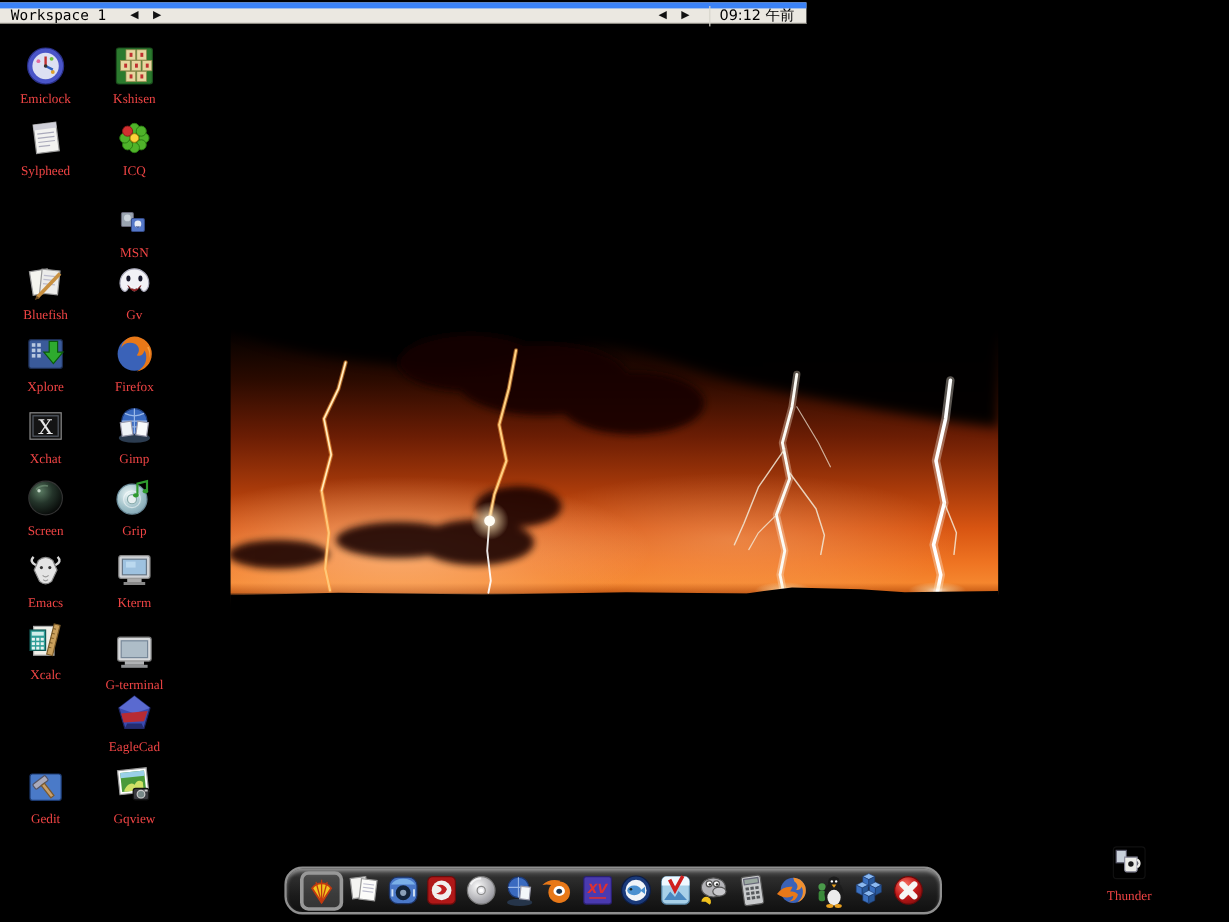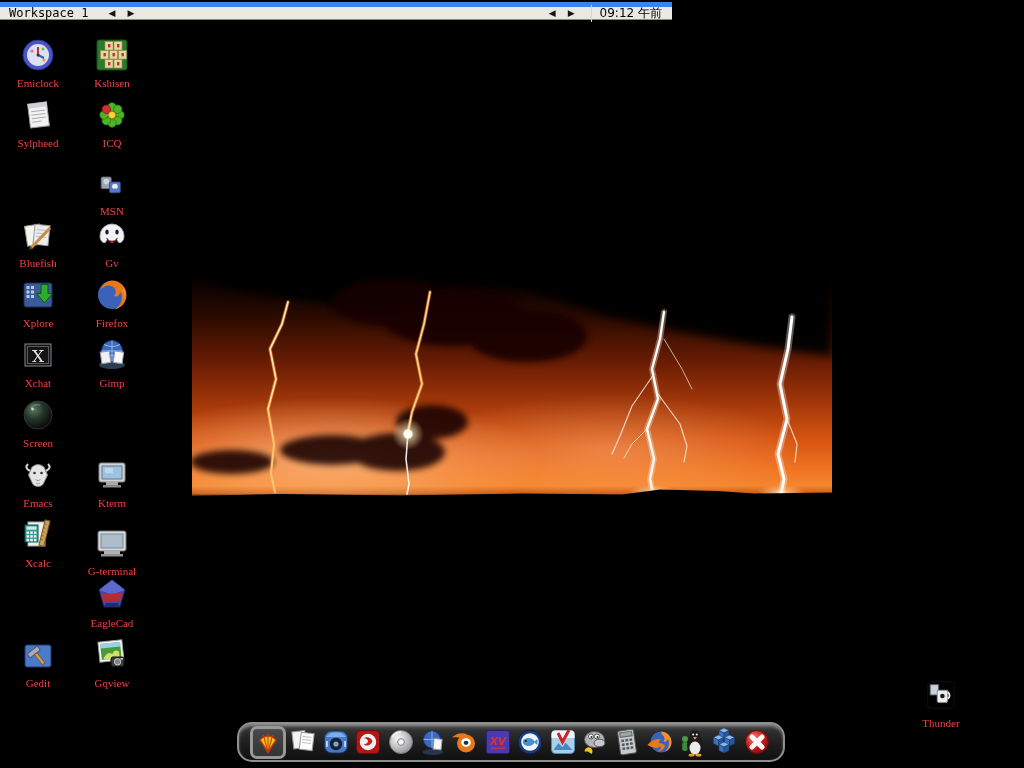--- a/index.html
+++ b/index.html
@@ -28,21 +28,21 @@
   .dock{position:absolute;left:237px;top:722px;width:548px;height:40px;box-sizing:border-box;
         margin:0;padding:0 11px;list-style:none;display:flex;align-items:center;justify-content:space-between;
         background:linear-gradient(180deg,#565656 0%,#2e2e2e 20%,#1c1c1c 60%,#101010 100%);
         border:2px solid #8f8f8f;border-radius:15px;
         box-shadow:inset 0 2px 3px rgba(255,255,255,.35),0 2px 6px rgba(0,0,0,.8);}
   .dock-item{width:30px;height:30px;display:flex;align-items:center;justify-content:center;cursor:pointer;}
   .dock-item svg{display:block;}
   .well{box-sizing:border-box;width:36px;height:33px;border:3px solid #989898;border-radius:7px;
         background:rgba(140,140,140,.28);}
   
-  .thunder-cell{left:901px;top:676px;width:80px;}
+  .thunder-cell{left:901px;top:700px;width:80px;}
 </style>
 </head>
 <body>
 
 <div class="screen">
 
   <div class="taskbar">
     <span class="ws-label">Workspace 1</span>
     <span class="tb-arrow a1">◀</span>
     <span class="tb-arrow a2">▶</span>
@@ -321,20 +321,40 @@
             </radialGradient>
           </defs>
       <circle cx="18" cy="18" r="14" fill="url(#scrg)" stroke="#333"></circle>
       <path d="M10 11 a11 11 0 0 1 10 -3" fill="none" stroke="#6a8a70" stroke-width="1.4" opacity="0.8"></path>
       <circle cx="12.5" cy="12" r="1.4" fill="#cfe0d2" opacity="0.9"></circle>
         </svg>
       </div>
     <div class="ilabel">Screen</div>
   </div>
 
+  <div class="cell c2" style="top:396px">
+    <div class="ibox">
+        <svg width="36" height="36" viewBox="0 0 36 36">
+      <defs>
+            <radialGradient id="cdg" cx="0.4" cy="0.35" r="0.75">
+              <stop offset="0" stop-color="#eef8f8"></stop>
+              <stop offset="0.6" stop-color="#9fc0c8"></stop>
+              <stop offset="1" stop-color="#7da0b0"></stop>
+            </radialGradient>
+          </defs>
+      <circle cx="16" cy="19" r="12.5" fill="url(#cdg)" stroke="#6a8a98"></circle>
+      <circle cx="16" cy="19" r="7" fill="none" stroke="#ffffff" stroke-opacity="0.5"></circle>
+      <circle cx="16" cy="19" r="3.8" fill="#e8f0f0" stroke="#8aa"></circle>
+      <path d="M20.5 15.5 V6 l8 -2 V12" stroke="#2f9a2f" stroke-width="1.8" fill="none"></path>
+      <ellipse cx="19.2" cy="15.8" rx="2.3" ry="1.7" fill="#2f9a2f"></ellipse>
+          <ellipse cx="27.2" cy="12.3" rx="2.3" ry="1.7" fill="#2f9a2f"></ellipse>
+        </svg>
+      </div>
+    <div class="ilabel">Grip</div>
+  </div>
 
   <div class="cell c1" style="top:456px">
     <div class="ibox">
         <svg width="36" height="36" viewBox="0 0 36 36">
       <path d="M8 7 q-4 4 2 7 M28 7 q4 4 -2 7" stroke="#d8d8d8" fill="none" stroke-width="2"></path>
       <path d="M12 10 q6 -5 12 0 l3.5 8 -4.5 9.5 q-5 4 -10 0 L8.5 18 z" fill="#e4e4e4" stroke="#888"></path>
       <circle cx="14.5" cy="16" r="1.3" fill="#333"></circle>
           <circle cx="21.5" cy="16" r="1.3" fill="#333"></circle>
       <path d="M15.5 22.5 q2.5 2.5 5 0 M16 26 q2 2 4 0" stroke="#999" fill="none"></path>
         </svg>

